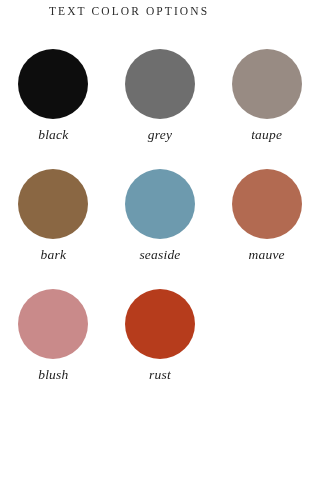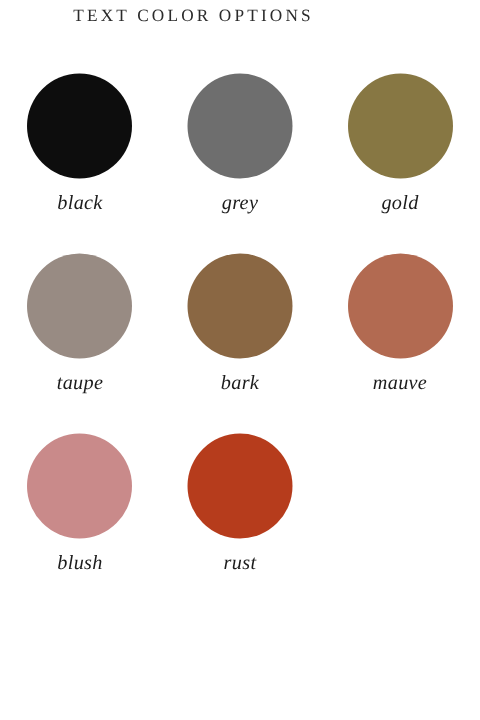--- a/index.html
+++ b/index.html
@@ -80,30 +80,30 @@
   <div class="swatch-grid">
       <div class="swatch-cell">
         <span class="swatch-dot" style="background: rgb(13, 13, 13);"></span>
         <span class="swatch-label">black</span>
       </div>
       <div class="swatch-cell">
         <span class="swatch-dot" style="background: rgb(110, 110, 110);"></span>
         <span class="swatch-label">grey</span>
       </div>
       <div class="swatch-cell">
-        <span class="swatch-dot" style="background: rgb(135, 119, 67);"></span>
-        <span class="swatch-label">gold</span>
-      </div>
-      <div class="swatch-cell">
         <span class="swatch-dot" style="background: rgb(152, 139, 131);"></span>
         <span class="swatch-label">taupe</span>
       </div>
       <div class="swatch-cell">
         <span class="swatch-dot" style="background: rgb(138, 103, 67);"></span>
         <span class="swatch-label">bark</span>
+      </div>
+      <div class="swatch-cell">
+        <span class="swatch-dot" style="background: rgb(109, 154, 174);"></span>
+        <span class="swatch-label">seaside</span>
       </div>
       <div class="swatch-cell">
         <span class="swatch-dot" style="background: rgb(178, 106, 81);"></span>
         <span class="swatch-label">mauve</span>
       </div>
       <div class="swatch-cell">
         <span class="swatch-dot" style="background: rgb(201, 138, 138);"></span>
         <span class="swatch-label">blush</span>
       </div>
       <div class="swatch-cell">

